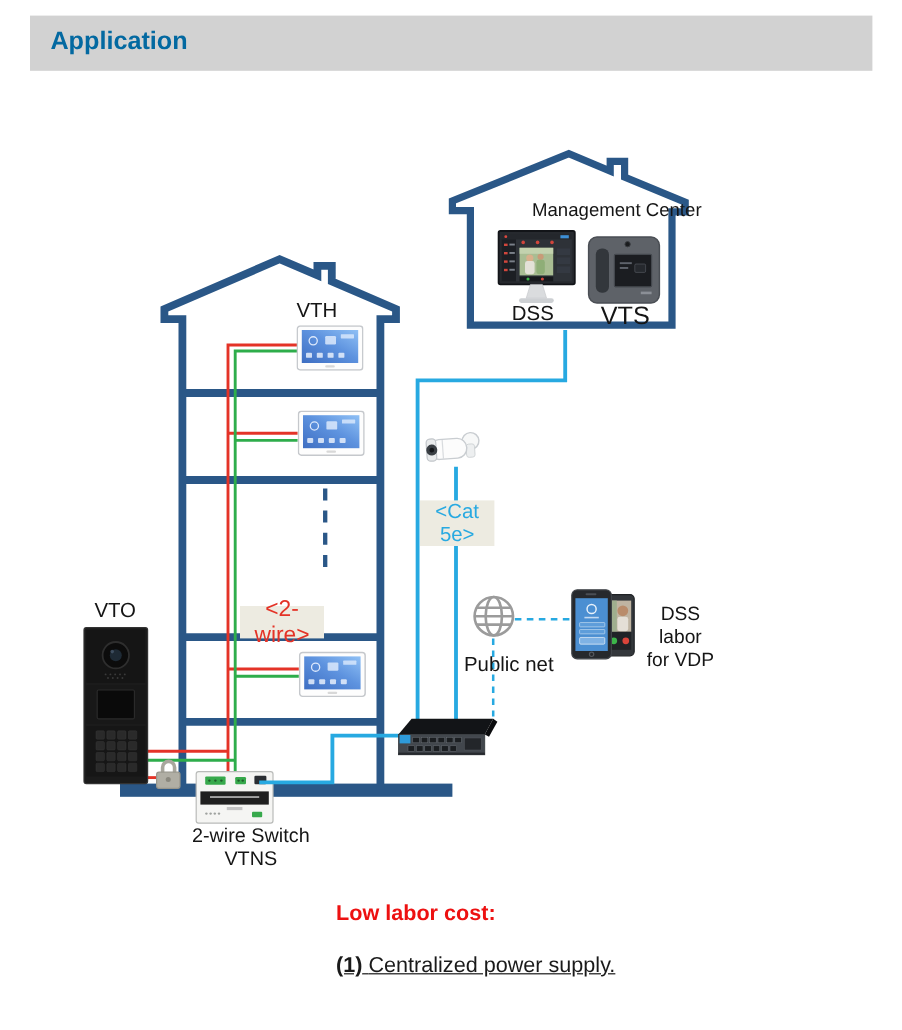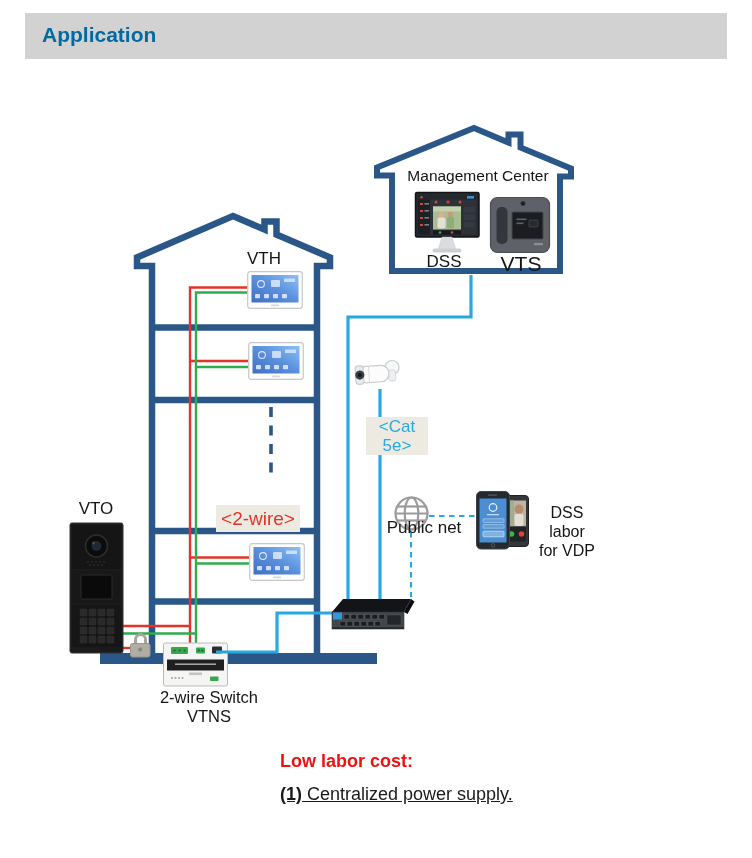--- a/index.html
+++ b/index.html
@@ -2,34 +2,34 @@
 <html><head>
 <meta charset="utf-8">
 <style>
   html,body{margin:0;padding:0;background:#fff;}
   .page{position:relative;width:752px;height:858px;background:#ffffff;overflow:hidden;
         font-family:"Liberation Sans",sans-serif;}
   .header-bar{position:absolute;left:25px;top:13px;width:702px;height:46px;background:#D2D2D2;}
   .header-title{position:absolute;left:17px;top:10px;font-size:21px;font-weight:bold;color:#0369a1;}
   .diagram-svg{position:absolute;left:0;top:0;}
   .label{position:absolute;color:#151515;text-align:center;line-height:1.15;}
-  .lbl-mgmt{left:395px;top:167px;width:166px;font-size:15.5px;}
+  .lbl-mgmt{left:395px;top:167px;width:166px;font-size:15.5px;padding-left:36px;}
   .lbl-dss{left:416px;top:252px;width:56px;font-size:17px;}
   .lbl-vts{left:493px;top:252px;width:56px;font-size:21px;}
   .lbl-vth{left:236px;top:249px;width:56px;font-size:17px;}
   .lbl-vto{left:68px;top:499px;width:56px;font-size:17px;}
-  .lbl-pubnet{left:372px;top:518px;width:104px;font-size:17px;}
+  .lbl-pubnet{left:372px;top:544px;width:104px;font-size:17px;}
   .lbl-mobile{left:534px;top:503px;width:66px;font-size:16px;line-height:19px;}
-  .tag{position:absolute;background:#EDEBE1;display:flex;align-items:center;justify-content:center;text-align:center;margin-left:16px;}
+  .tag{position:absolute;background:#EDEBE1;display:flex;align-items:center;justify-content:center;text-align:center;}
   .tag-cat5e{left:350px;top:417px;width:62px;height:38px;color:#27A9E1;font-size:17px;line-height:19px;}
-  .tag-2wire{left:200px;top:505px;width:84px;height:27px;color:#E43327;font-size:19px;}
+  .tag-2wire{left:200px;top:505px;width:70px;height:27px;color:#E43327;font-size:19px;}
   .lbl-vtns1{left:150px;top:688px;width:118px;font-size:16.5px;}
   .lbl-vtns2{left:150px;top:707px;width:118px;font-size:16.5px;}
   .notes{position:absolute;left:280px;top:751px;width:430px;text-align:left;}
-  .notes-heading{color:#ED1111;font-weight:bold;font-size:18px;margin-bottom:12px;}
+  .notes-heading{color:#ED1111;font-weight:bold;font-size:18px;margin-bottom:22px;}
   .note-line{font-size:18px;color:#1A1A1A;margin-bottom:6px;text-decoration:underline;}
   .note-num{font-weight:bold;}
 </style>
 </head>
 <body>
 
 <div class="page">
 
   <div class="header-bar">
     <div class="header-title">Application</div>

